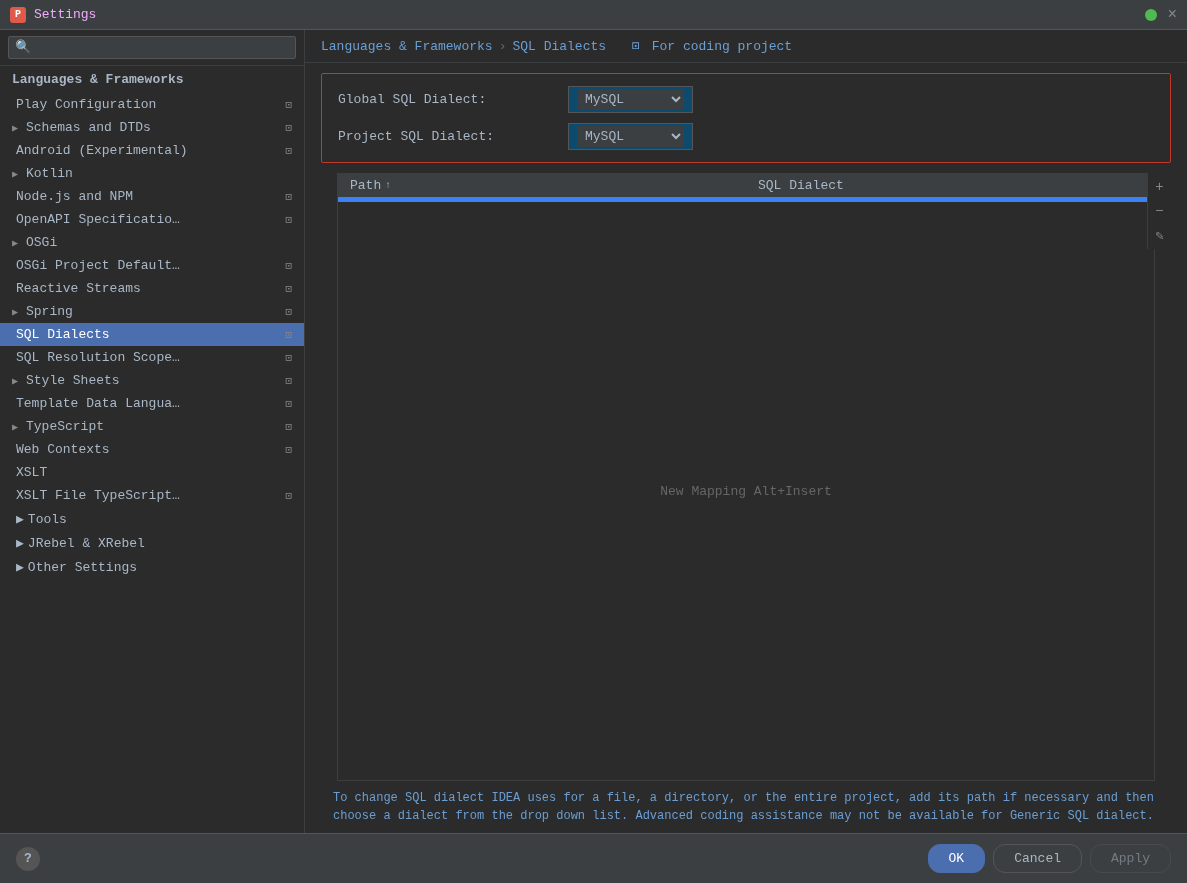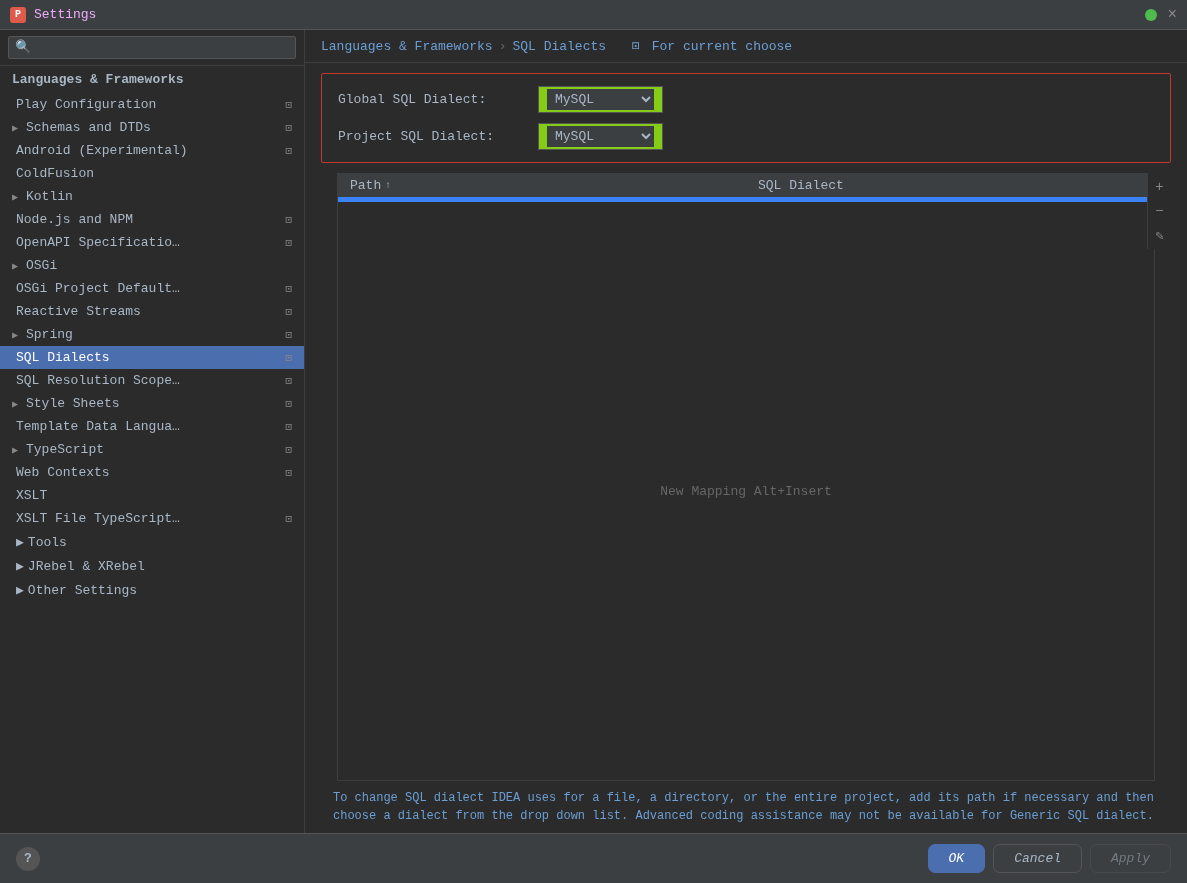--- a/index.html
+++ b/index.html
@@ -178,31 +178,32 @@
     .dialect-section {
       border: 1px solid #c0392b;
       margin: 10px 16px 10px 16px;
       padding: 12px 16px;
       border-radius: 2px;
     }
     .dialect-row {
       display: flex;
       align-items: center;
       margin-bottom: 10px;
+      gap: 30px;
     }
     .dialect-row:last-child {
       margin-bottom: 0;
     }
     .dialect-label {
       color: #a9b7c6;
       width: 200px;
       font-size: 13px;
     }
     .dialect-select {
-      background: #84cc16;
+      background: #0c4a6e;
       border: 1px solid #555;
       color: #a9b7c6;
       padding: 2px 8px;
       font-family: 'Courier New', monospace;
       font-size: 13px;
       cursor: pointer;
       min-width: 100px;
       display: flex;
       align-items: center;
       justify-content: space-between;
@@ -318,22 +319,21 @@
       gap: 8px;
     }
     .btn {
       padding: 6px 20px;
       border: 1px solid #555;
       background: #3c3f41;
       color: #a9b7c6;
       cursor: pointer;
       font-family: 'Courier New', monospace;
       font-size: 13px;
-      border-radius: 7px;
-      font-style: italic;
+      border-radius: 12px;
     }
     .btn.primary {
       background: #4b6eaf;
       border-color: #4b6eaf;
       color: #ffffff;
     }
     .btn.disabled {
       opacity: 0.5;
       cursor: default;
     }
@@ -380,23 +380,20 @@
       <span class="arrow">▶</span>
       <span class="sidebar-group-label">Schemas and DTDs</span>
       <span class="sidebar-group-icon">⊡</span>
     </div>
 
     <div class="sidebar-item sidebar-indent">
       <span class="sidebar-item-label">Android (Experimental)</span>
       <span class="sidebar-item-icon">⊡</span>
     </div>
 
-    <div class="sidebar-item sidebar-indent">
-      <span class="sidebar-item-label">ColdFusion</span>
-    </div>
 
 
     <div class="sidebar-group">
       <span class="arrow">▶</span>
       <span class="sidebar-group-label">Kotlin</span>
     </div>
 
 
     <div class="sidebar-item sidebar-indent">
       <span class="sidebar-item-label">Node.js and NPM</span>
@@ -485,21 +482,21 @@
   </div>
 
   <div class="content">
 
     <div class="breadcrumb">
       <span>Languages &amp; Frameworks</span>
       <span class="breadcrumb-sep">›</span>
       <span>SQL Dialects</span>
       <span class="breadcrumb-note">
         <span class="breadcrumb-note-icon">⊡</span>
-        <span>For current choose</span>
+        <span>For coding project</span>
       </span>
     </div>
 
     <div class="settings-panel">
 
       <div class="dialect-section">
 
         <div class="dialect-row">
           <span class="dialect-label">Global SQL Dialect:</span>
           <div class="dialect-select">

